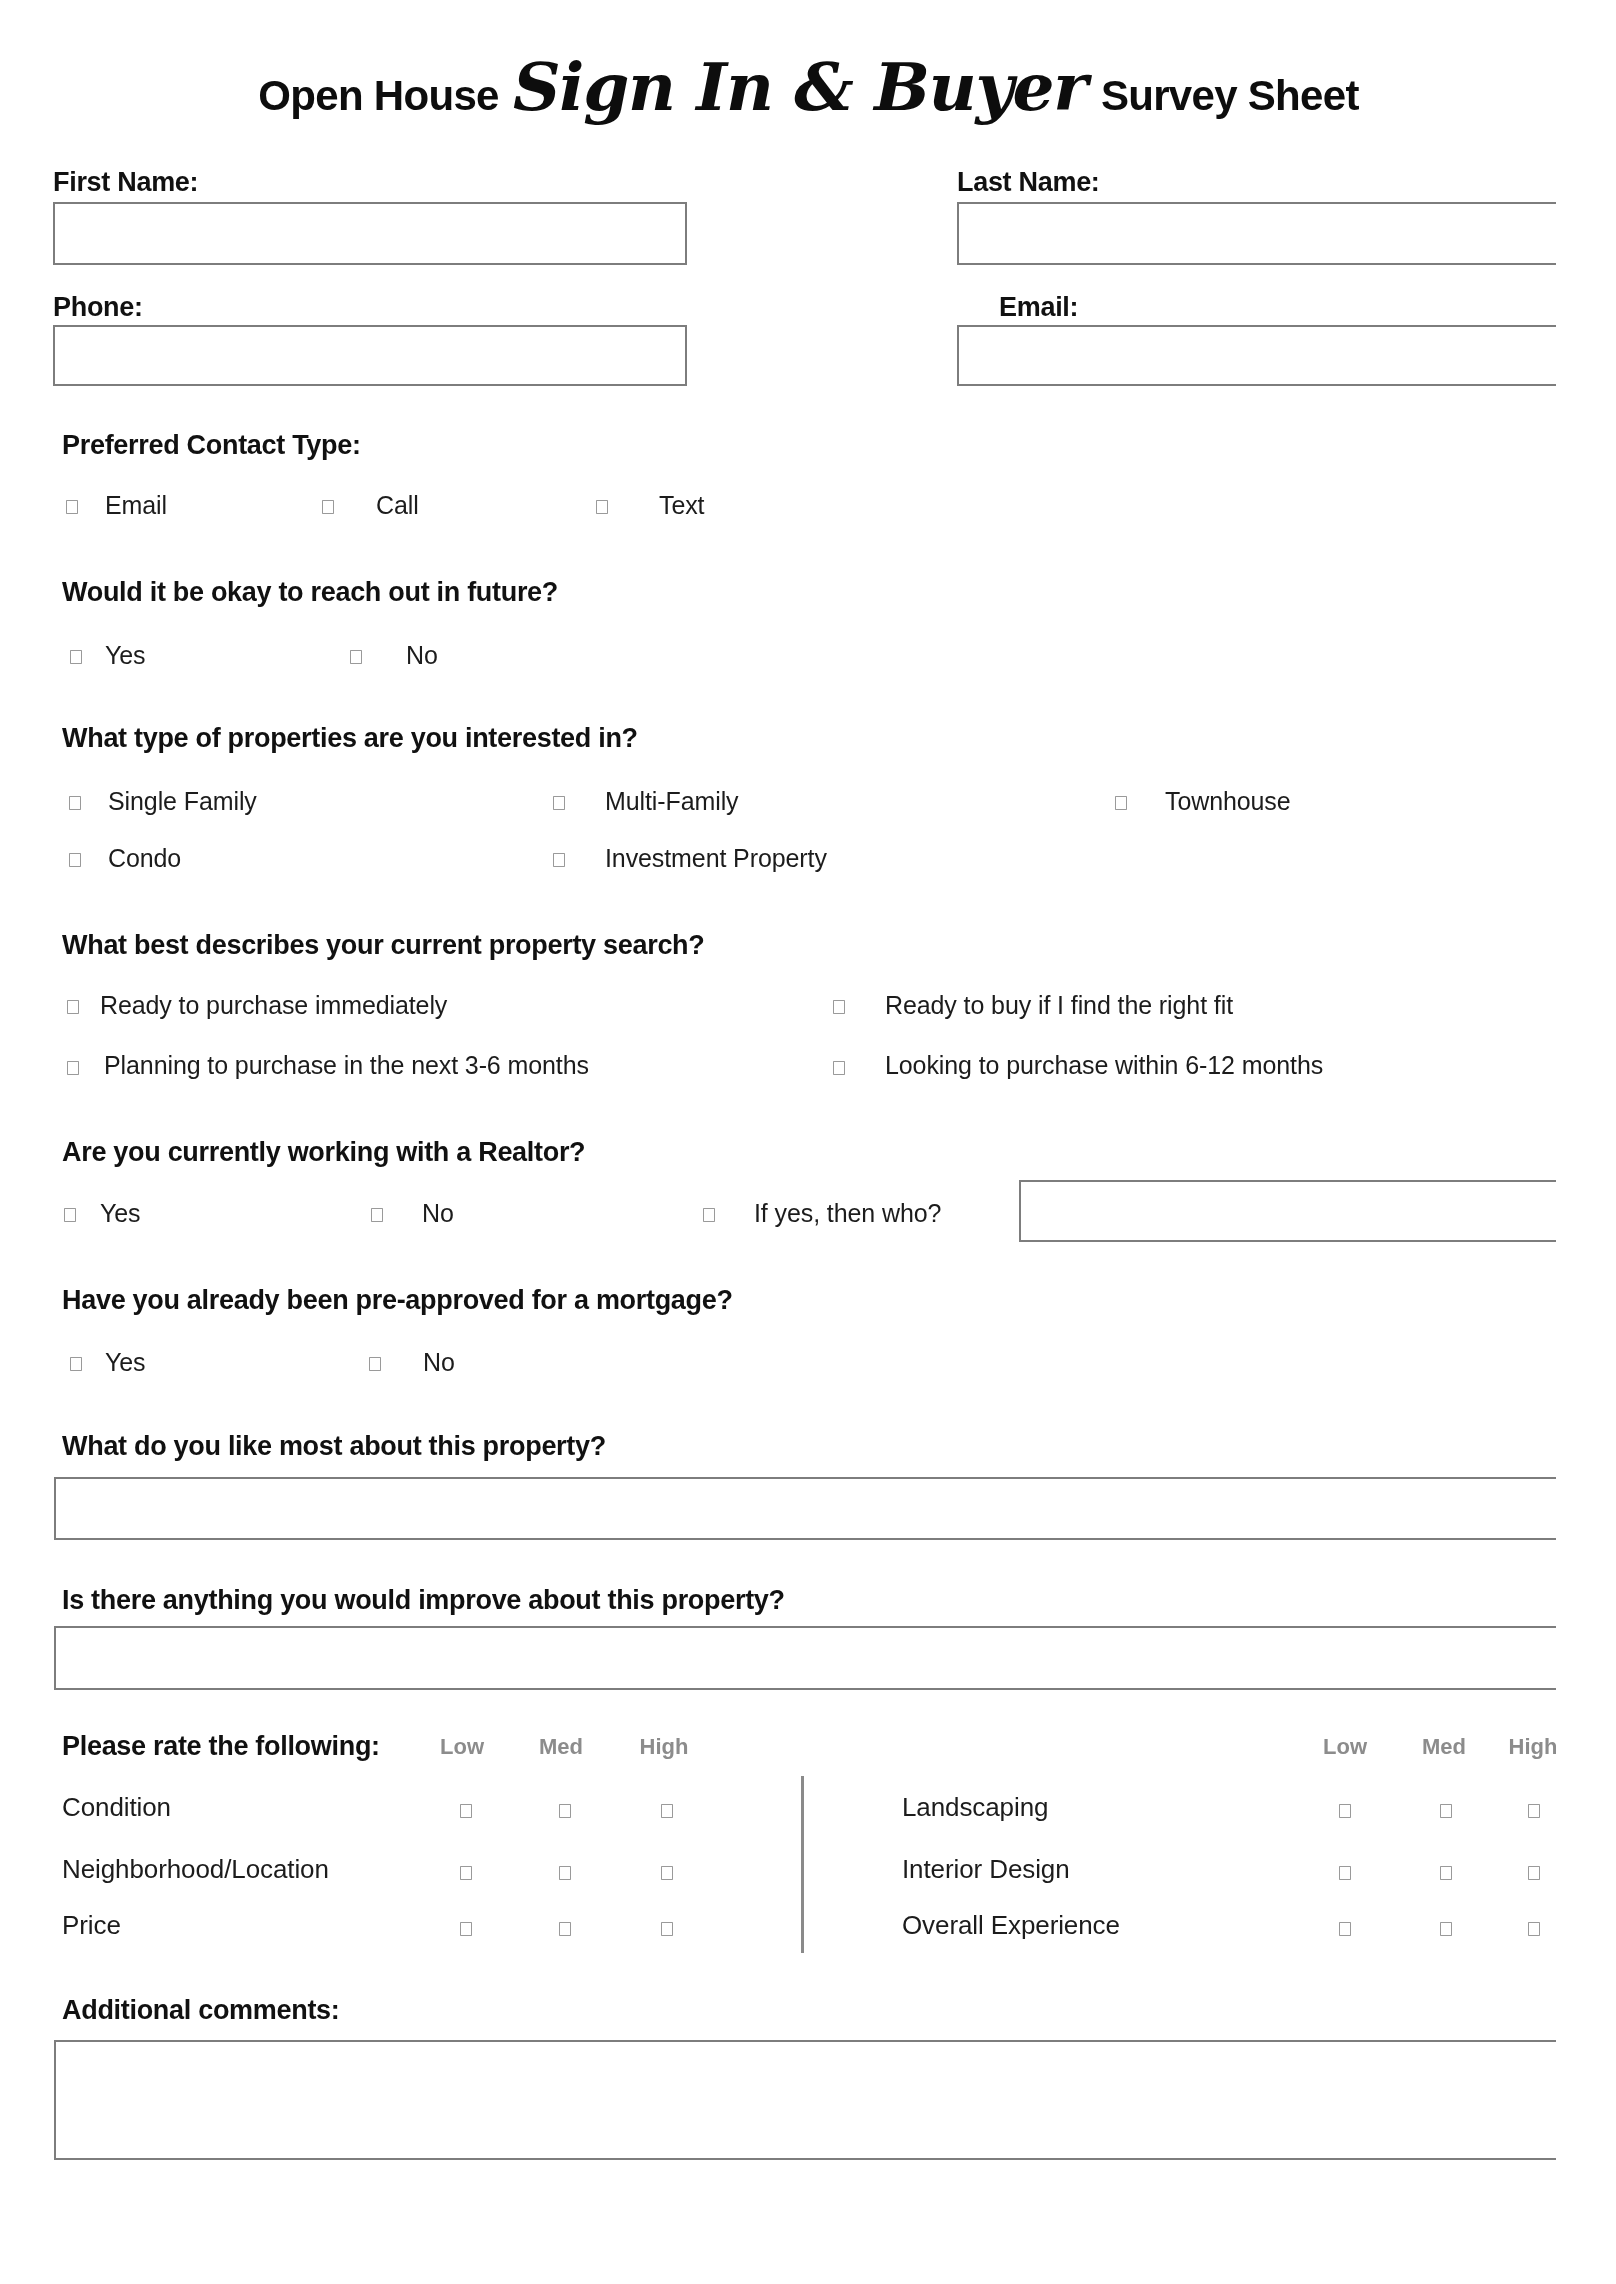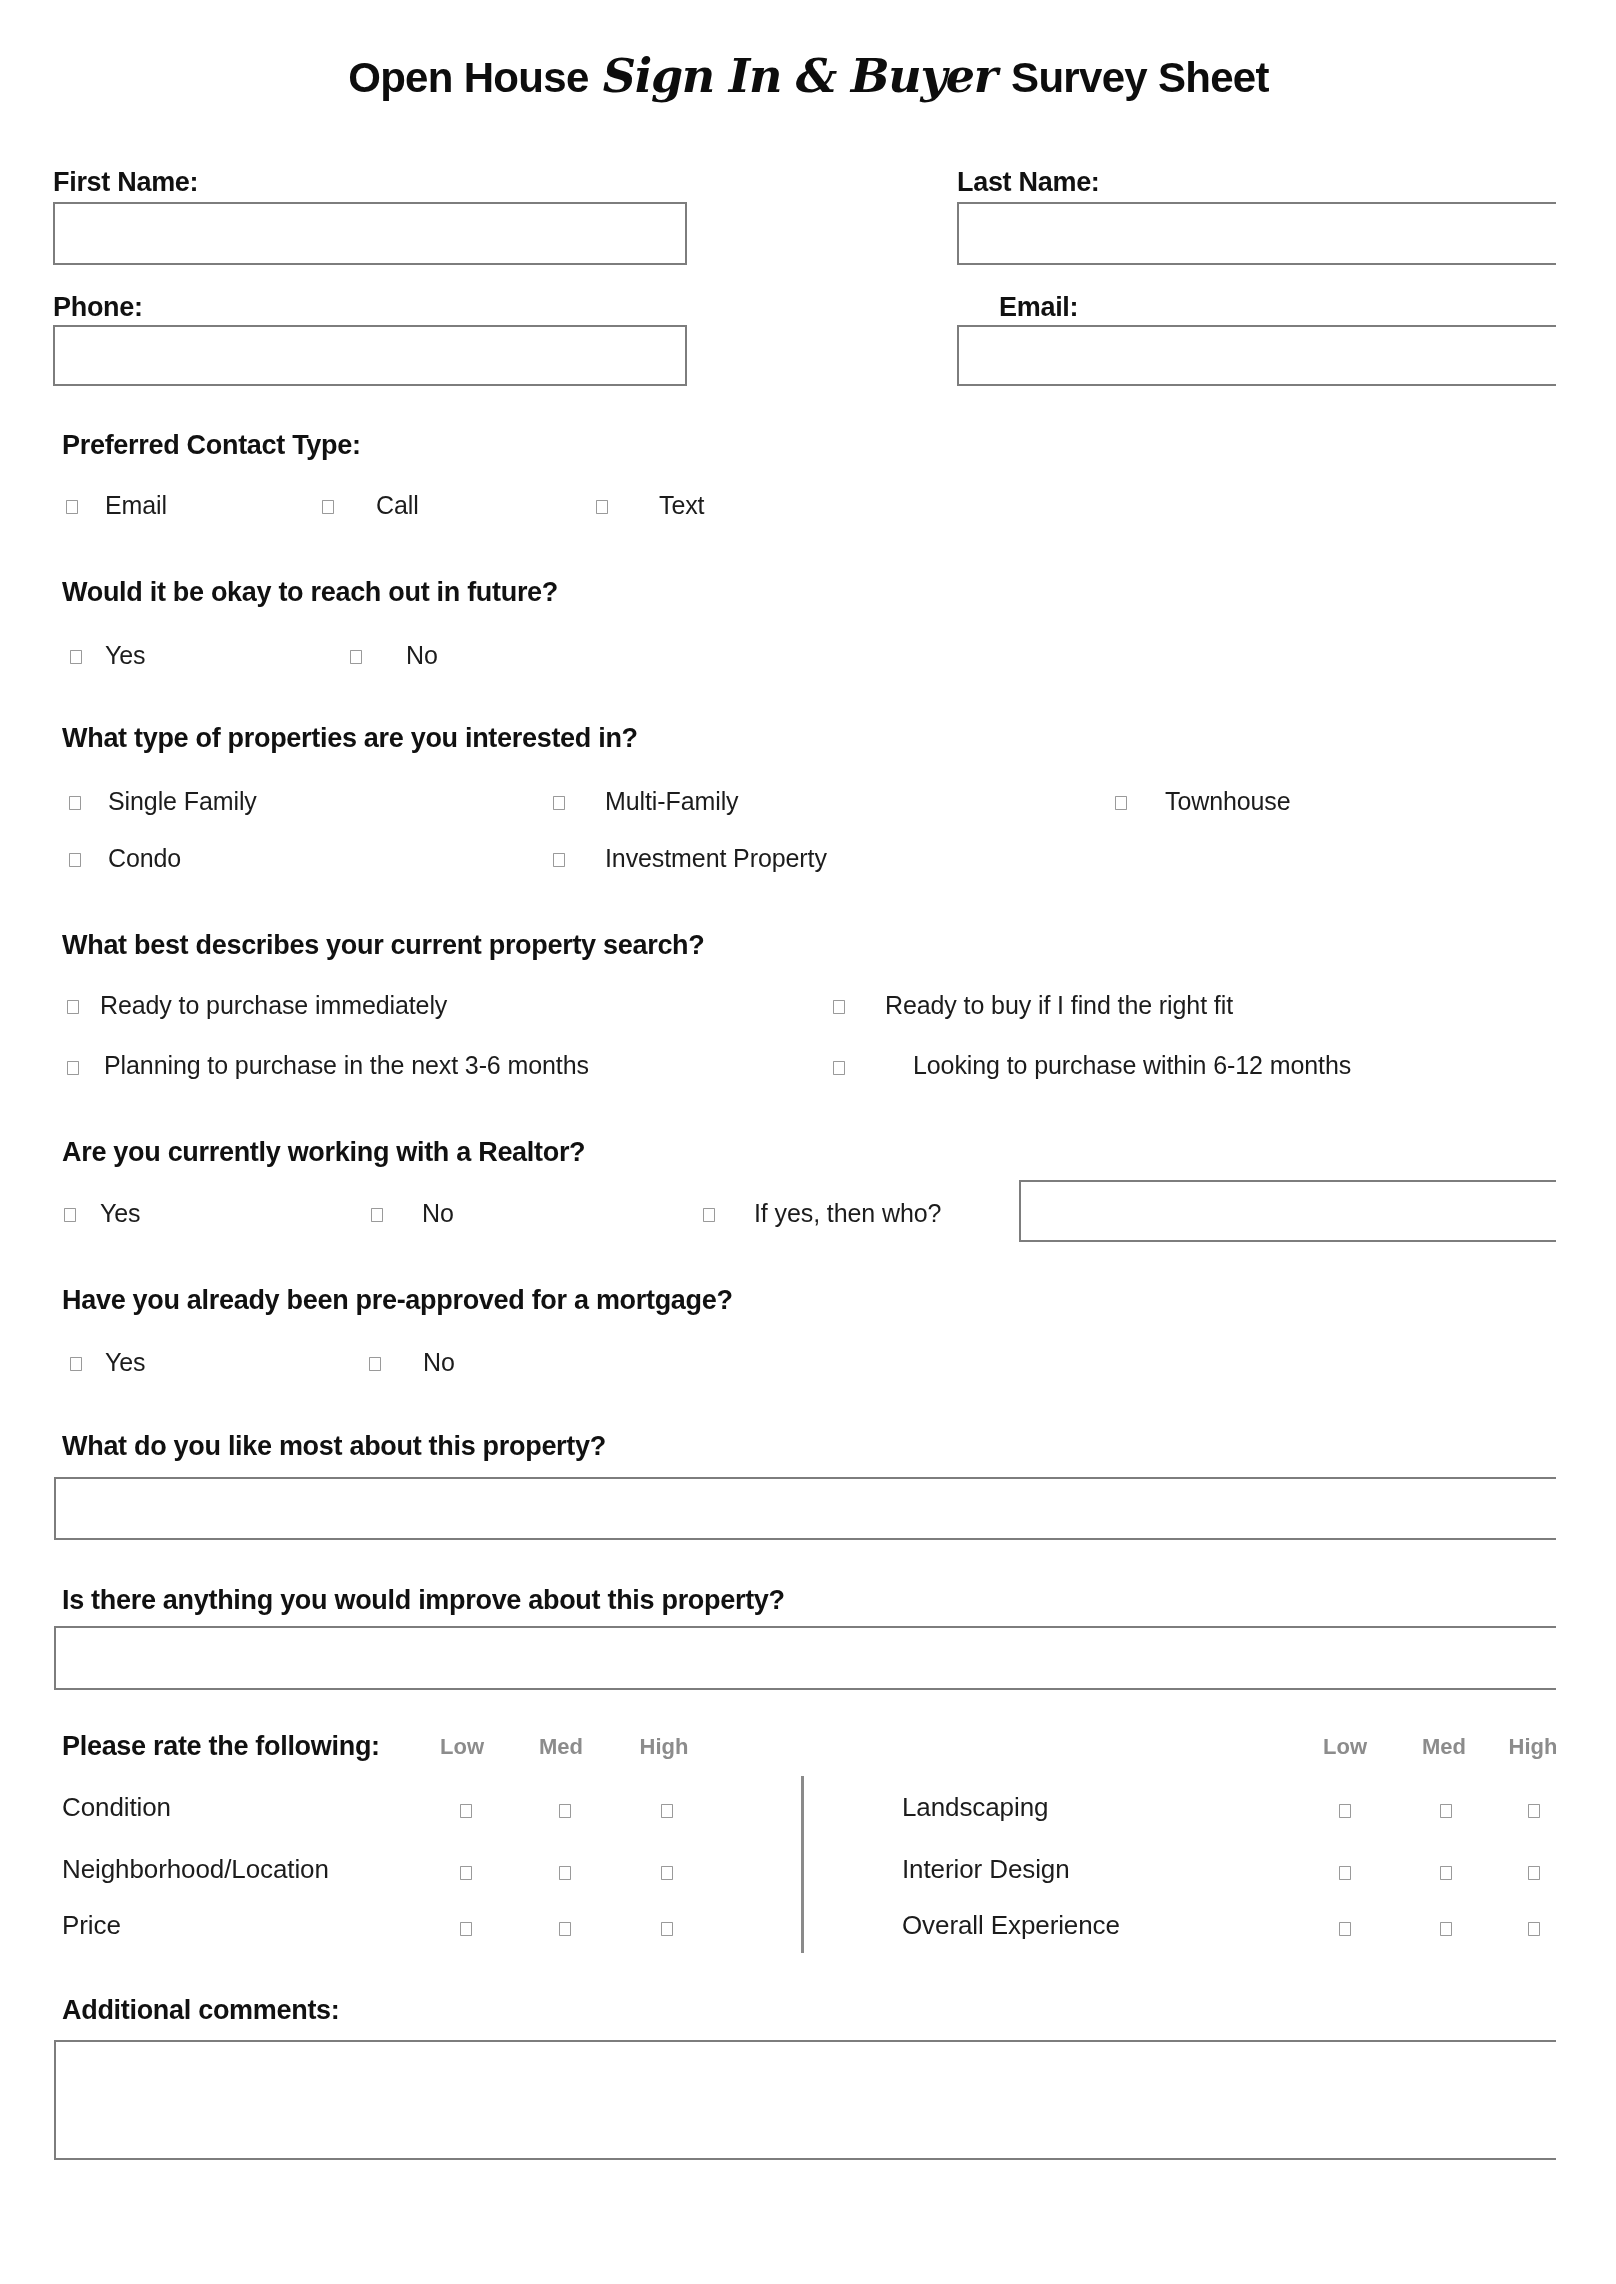--- a/index.html
+++ b/index.html
@@ -18,21 +18,21 @@
     top:51px;left:0;width:1617px;
     display:flex;justify-content:center;align-items:baseline;gap:14.3px;
     white-space:nowrap;
   }
   .title-sans{
     font-size:42px;font-weight:700;letter-spacing:-0.7px;color:#0d0d0d;line-height:1.1;
   }
   .title-script{
     font-family:"DejaVu Serif", serif;
     font-style:italic;font-weight:600;
-    font-size:46px;letter-spacing:-1.3px;color:#0d0d0d;line-height:1.1;
+    font-size:66px;letter-spacing:-1.3px;color:#0d0d0d;line-height:1.1;
   }
   .label{
     font-size:27px;font-weight:700;line-height:1;letter-spacing:-0.3px;color:#111111;
     white-space:nowrap;
   }
   .opt{
     font-size:25px;font-weight:400;line-height:1;letter-spacing:-0.1px;color:#1c1c1c;
     white-space:nowrap;
   }
   .row-label{
@@ -116,21 +116,21 @@
   <div class="abs opt" style="left:605px;top:846px;">Investment Property</div>
 
   <div class="abs label" style="left:62px;top:932px;">What best describes your current property search?</div>
   <span class="cb" style="left:67px;top:1000px;"></span>
   <div class="abs opt" style="left:100px;top:993px;">Ready to purchase immediately</div>
   <span class="cb" style="left:833px;top:1000px;"></span>
   <div class="abs opt" style="left:885px;top:993px;">Ready to buy if I find the right fit</div>
   <span class="cb" style="left:67px;top:1061px;"></span>
   <div class="abs opt" style="left:104px;top:1053px;">Planning to purchase in the next 3-6 months</div>
   <span class="cb" style="left:833px;top:1061px;"></span>
-  <div class="abs opt" style="left:885px;top:1053px;margin-left:28px;">Looking to purchase within 6-12 months</div>
+  <div class="abs opt" style="left:885px;top:1053px;">Looking to purchase within 6-12 months</div>
 
   <div class="abs label" style="left:62px;top:1139px;">Are you currently working with a Realtor?</div>
   <span class="cb" style="left:64px;top:1208px;"></span>
   <div class="abs opt" style="left:100px;top:1201px;">Yes</div>
   <span class="cb" style="left:371px;top:1208px;"></span>
   <div class="abs opt" style="left:422px;top:1201px;">No</div>
   <span class="cb" style="left:703px;top:1208px;"></span>
   <div class="abs opt" style="left:754px;top:1201px;">If yes, then who?</div>
   <div class="box" style="left:1019px;top:1180px;width:562px;height:62px;"></div>
 

